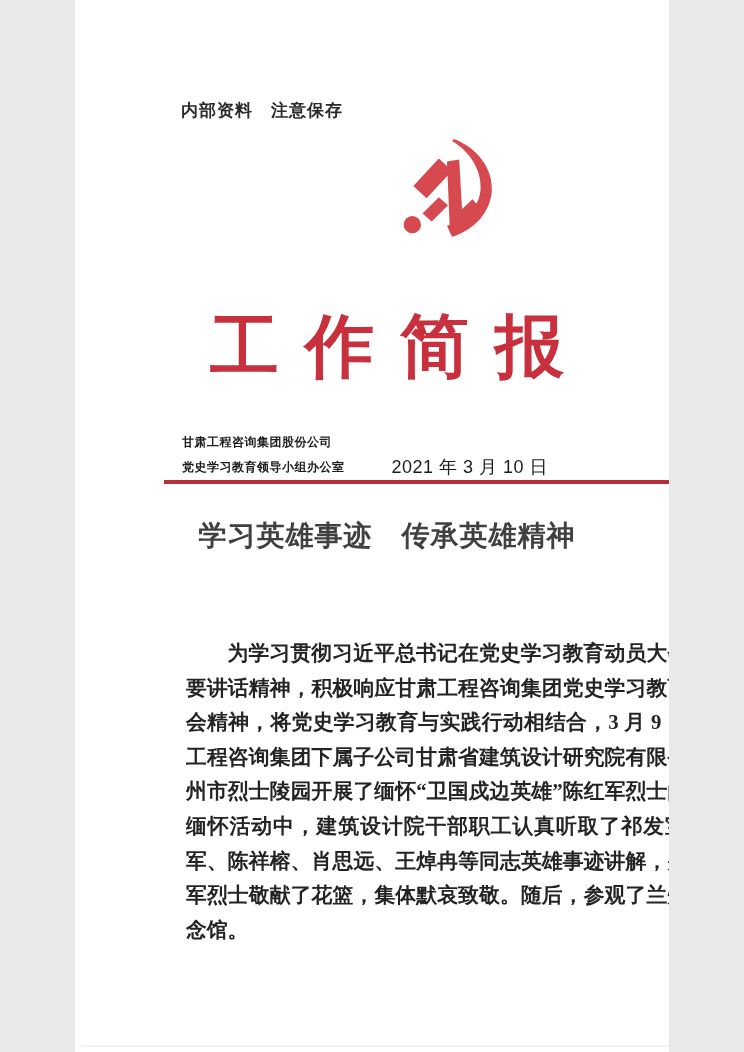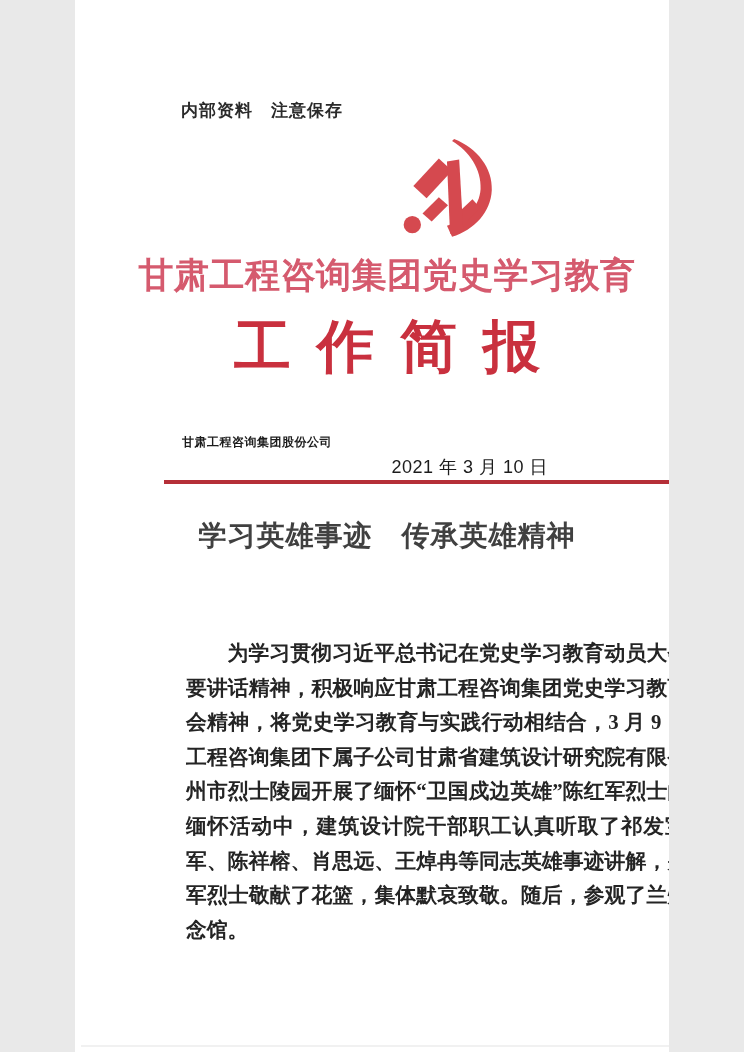--- a/index.html
+++ b/index.html
@@ -35,21 +35,21 @@
   .centered{position:absolute;left:30px;right:0;text-align:center;}
   .masthead-title{
     top:253px;
     font-size:35px;font-weight:700;
     color:var(--title-pink);
     letter-spacing:0.5px;line-height:46px;
     font-family:"Liberation Serif","DejaVu Serif",serif;
   }
   .masthead-script{
     top:311px;
-    font-size:57px;font-weight:700;
+    font-size:69px;font-weight:700;
     color:var(--script-red);
     letter-spacing:26px;text-indent:26px;
     line-height:70px;
     font-family:"DejaVu Serif","Liberation Serif",serif;
   }
   .issue{
     top:385px;
     font-family:"Liberation Sans","DejaVu Sans",sans-serif;
     font-size:20px;font-weight:700;letter-spacing:2px;
     line-height:26px;color:#161616;
@@ -111,27 +111,27 @@
       <path d="M18 46 L43 19 L56 31 L31 58 Z"></path>
 
       <path d="M51 22 L63 20 L67 90 L54 93 Z"></path>
 
       <path d="M27 73 L43 57 L52 65 L36 81 Z"></path>
 
       <circle cx="17" cy="84" r="8.5"></circle>
     </svg>
   </div>
 
-  <div class="centered masthead-title">甘肃工程咨询集团党史学习教育</div>
 
   <div class="centered masthead-script">工作简报</div>
 
 
   <div class="publisher">
     <div>甘肃工程咨询集团股份公司</div>
+    <div>党史学习教育领导小组办公室</div>
   </div>
 
   <div class="pub-date">2021 年 3 月 10 日</div>
 
   <div class="rule"></div>
 
   <div class="centered headline">
     <div>学习英雄事迹　传承英雄精神</div>
   </div>
 

